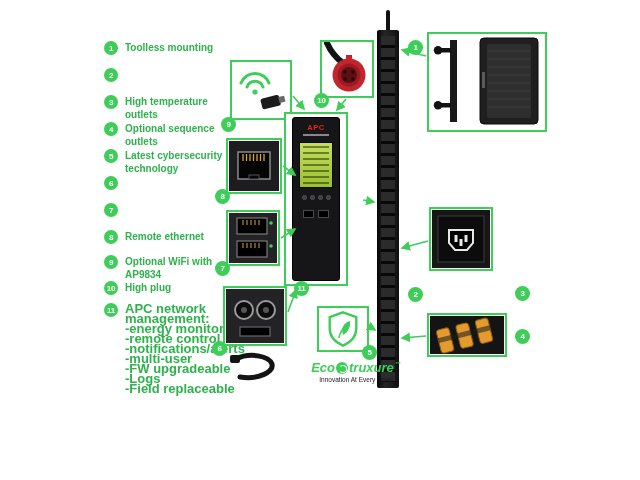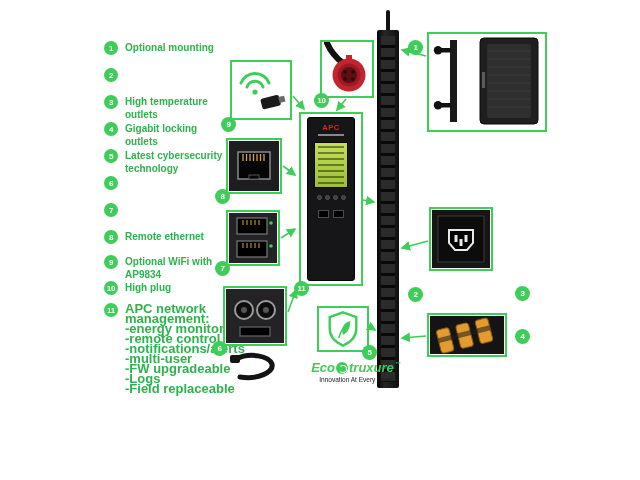--- a/index.html
+++ b/index.html
@@ -61,33 +61,33 @@
   .tm{font-size:6px;align-self:flex-start;margin-top:1px}
   .tagline{font-size:6.5px;color:#1a1a1a;margin-top:1px;font-weight:400;font-style:normal}
 </style>
 </head>
 <body>
 
 <div class="stage">
 
   <div class="feature" style="top:41px">
     <span class="num">1</span>
-    <span class="label">Optional mounting</span>
+    <span class="label">Toolless mounting</span>
   </div>
   <div class="feature" style="top:68px">
     <span class="num">2</span>
   </div>
   <div class="feature" style="top:95px">
     <span class="num">3</span>
     <span class="label">High temperature
 outlets</span>
   </div>
   <div class="feature" style="top:122px">
     <span class="num">4</span>
-    <span class="label">Gigabit locking
+    <span class="label">Optional sequence
 outlets</span>
   </div>
   <div class="feature" style="top:149px">
     <span class="num">5</span>
     <span class="label">Latest cybersecurity
 technology</span>
   </div>
   <div class="feature" style="top:176px">
     <span class="num">6</span>
   </div>
@@ -201,21 +201,21 @@
       <circle cx="27" cy="33" r="8" fill="#5d0f14"></circle>
       <circle cx="23" cy="30" r="1.8" fill="#2a0608"></circle>
       <circle cx="31" cy="30" r="1.8" fill="#2a0608"></circle>
       <circle cx="23" cy="37" r="1.8" fill="#2a0608"></circle>
       <circle cx="31" cy="37" r="1.8" fill="#2a0608"></circle>
       <rect x="24" y="13" width="6" height="6" fill="#c2252e"></rect>
     </svg>
   </div>
   <div class="abadge" style="left:314px;top:93px">10</div>
 
-  <div class="photo-box" style="left:299px;top:112px;width:64px;height:174px">
+  <div class="photo-box" style="left:284px;top:112px;width:64px;height:174px">
     <div class="ctrl-device">
       <div class="ctrl-logo">APC</div>
       <div class="ctrl-sub"></div>
       <div class="ctrl-screen"></div>
       <div class="ctrl-buttons">
           <i></i>
           <i></i>
           <i></i>
           <i></i>
         </div>

